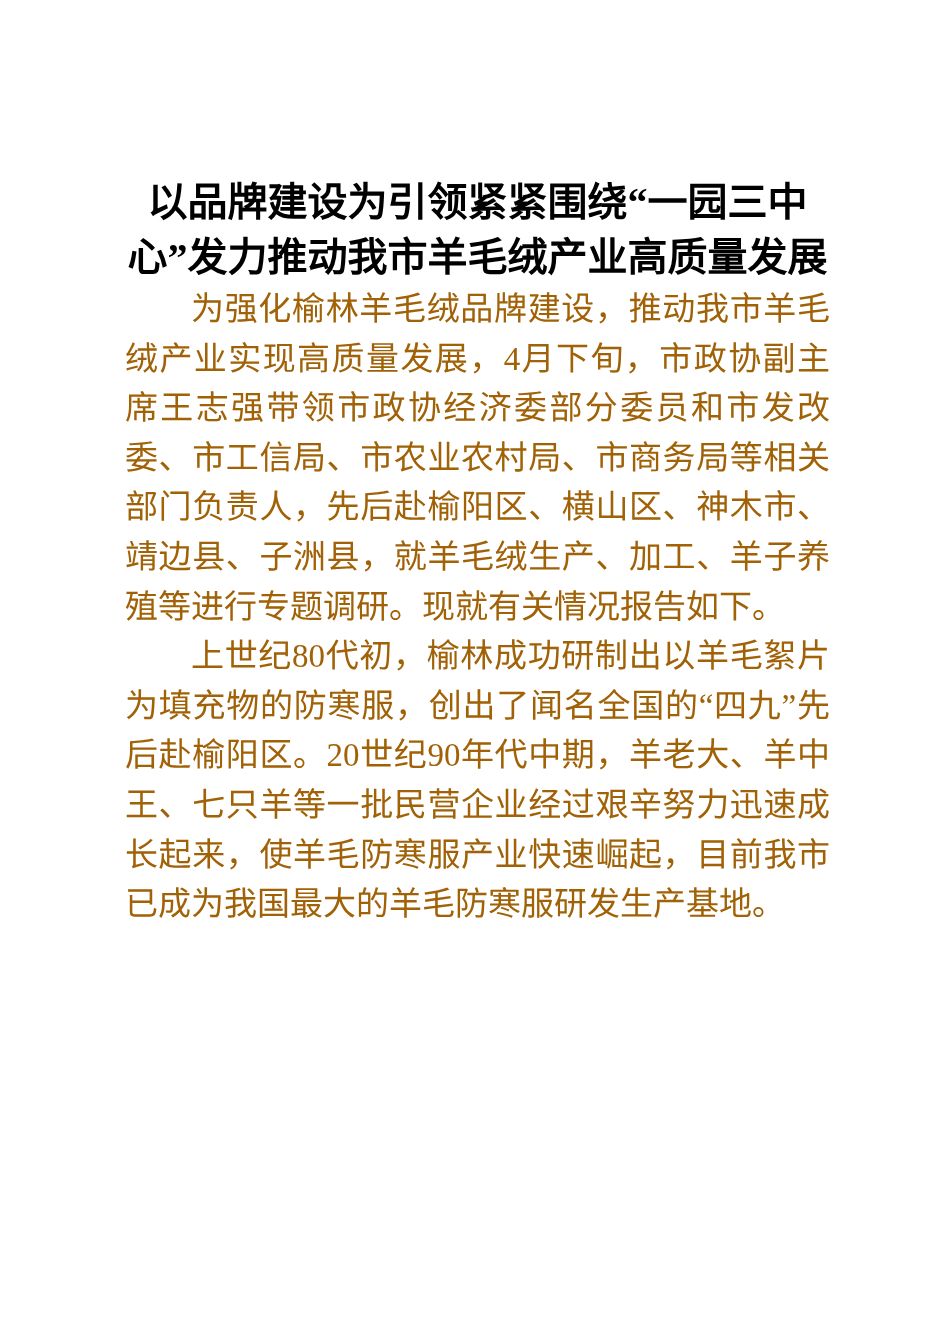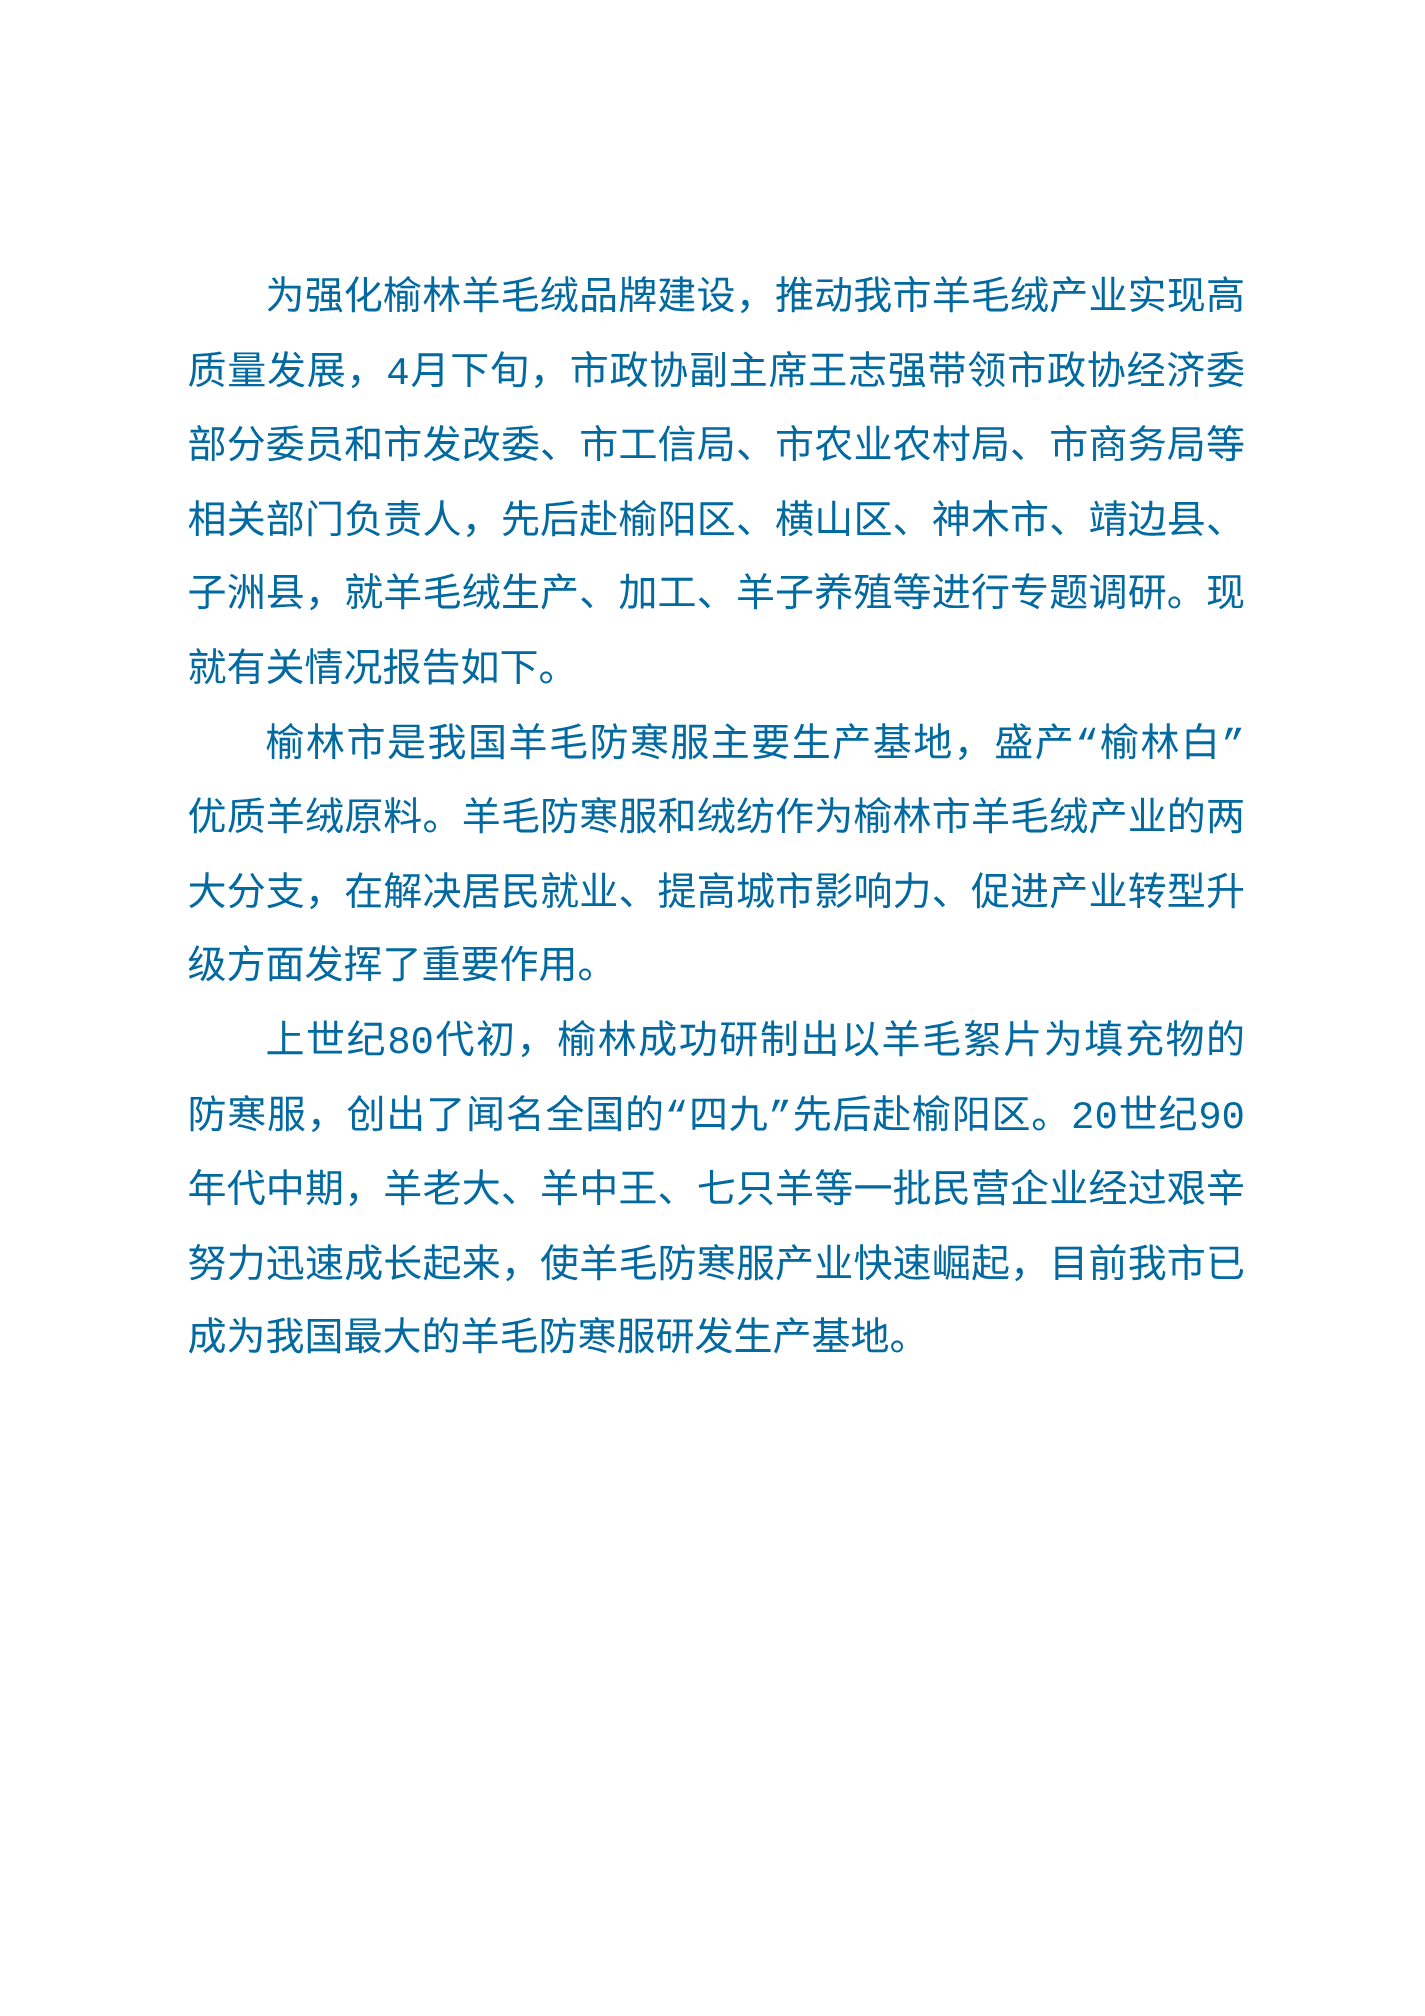--- a/index.html
+++ b/index.html
@@ -23,33 +23,33 @@
     font-family: "Liberation Serif", serif;
     font-weight: 700;
     font-size: 40px;
     line-height: 55px;
     text-align: center;
     color: #000000;
     margin: 0 0 0 0;
     letter-spacing: 0;
   }
   .para {
-    font-family: Liberation Mono, monospace;
-    font-size: 26px;
+    font-family: Liberation Serif, serif;
+    font-size: 33px;
     line-height: 49.6px;
-    color: #0369a1;
+    color: #a16207;
     margin: 0;
     text-indent: 2em;
     text-align: justify;
     word-break: break-all;
     overflow-wrap: break-word;
   }
 </style>
 </head>
 <body>
 
 <div class="page">
   <div class="doc">
+    <h1 class="doc-title">以品牌建设为引领紧紧围绕“一园三中心”发力推动我市羊毛绒产业高质量发展</h1>
     <p class="para">为强化榆林羊毛绒品牌建设，推动我市羊毛绒产业实现高质量发展，4月下旬，市政协副主席王志强带领市政协经济委部分委员和市发改委、市工信局、市农业农村局、市商务局等相关部门负责人，先后赴榆阳区、横山区、神木市、靖边县、子洲县，就羊毛绒生产、加工、羊子养殖等进行专题调研。现就有关情况报告如下。</p>
-    <p class="para">榆林市是我国羊毛防寒服主要生产基地，盛产“榆林白”优质羊绒原料。羊毛防寒服和绒纺作为榆林市羊毛绒产业的两大分支，在解决居民就业、提高城市影响力、促进产业转型升级方面发挥了重要作用。</p>
     <p class="para">上世纪80代初，榆林成功研制出以羊毛絮片为填充物的防寒服，创出了闻名全国的“四九”先后赴榆阳区。20世纪90年代中期，羊老大、羊中王、七只羊等一批民营企业经过艰辛努力迅速成长起来，使羊毛防寒服产业快速崛起，目前我市已成为我国最大的羊毛防寒服研发生产基地。</p>
   </div>
 </div>
 
 </body></html>

